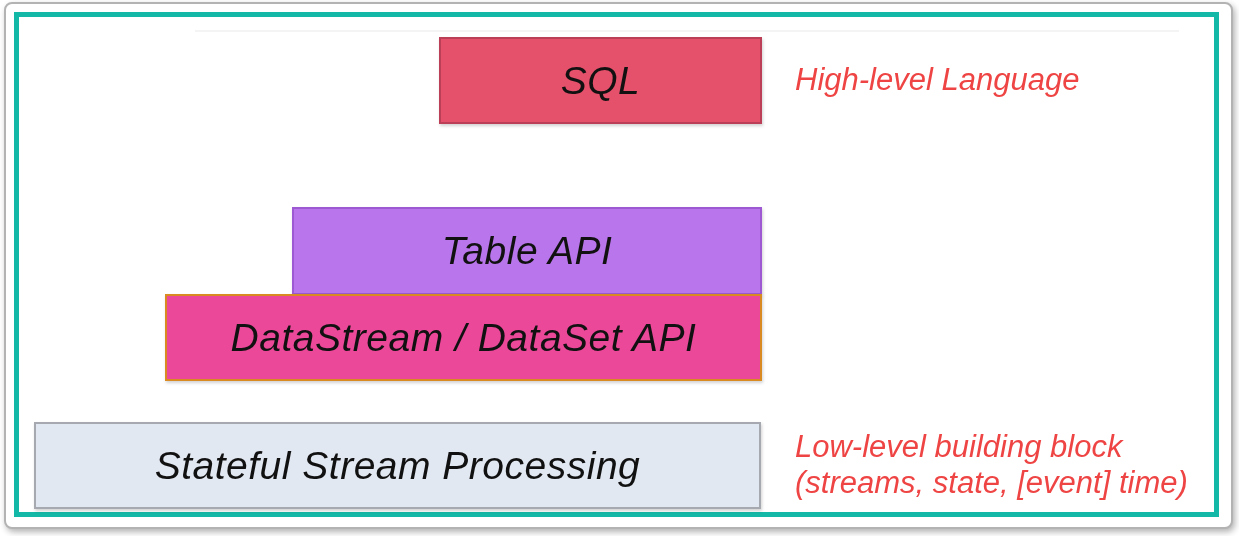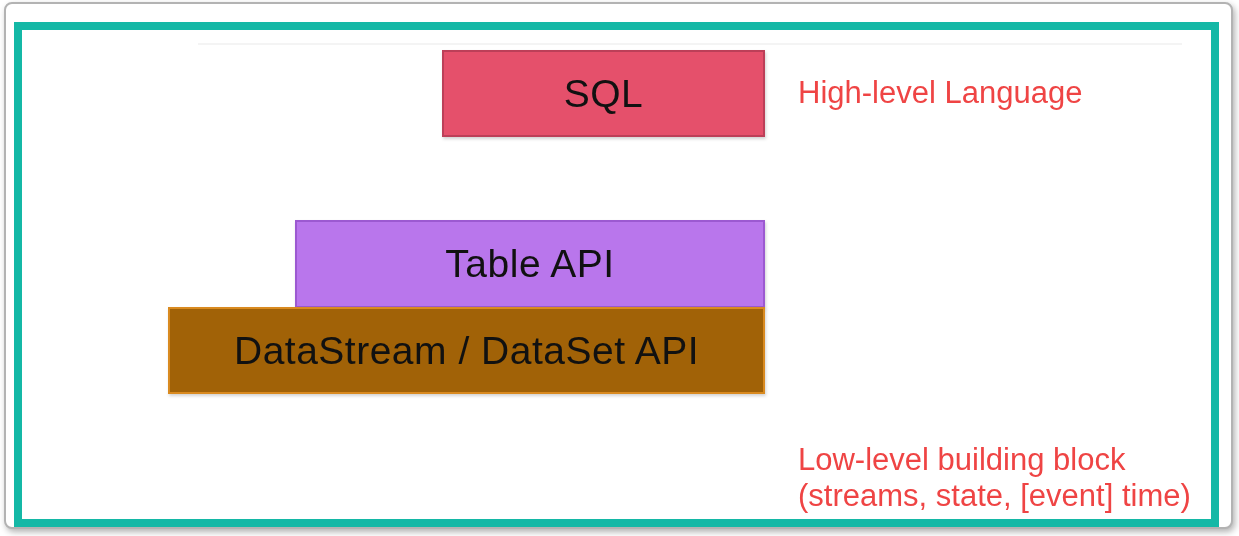--- a/index.html
+++ b/index.html
@@ -13,24 +13,25 @@
     position: absolute;
     left: 4px; top: 2px;
     width: 1229px; height: 527px;
     background: #ffffff;
     border: 2px solid #b3b3b3;
     border-radius: 8px;
     box-shadow: 2px 3px 6px rgba(0,0,0,0.30);
   }
   .canvas {
     position: absolute;
-    left: 8px; top: 18px;
+    left: 8px; top: 8px;
     width: 1205px; height: 505px;
     background: #ffffff;
-    border: 8px solid #14b8a6;
+    border: 5px solid #14b8a6;
+    font-style: italic;
   }
   .artifact-line {
     position: absolute;
     left: 176px; top: 13px;
     width: 984px; height: 2px;
     background: rgba(0,0,0,0.045);
   }
   .layer-box {
     position: absolute;
     display: flex;
@@ -78,23 +79,26 @@
     </div>
     <div class="annotation ann-sql">
       <span>High-level Language</span>
       <span></span>
     </div>
 
     <div class="layer-box box-table" style="background-color: rgb(185, 118, 236); border-color: rgb(156, 89, 209);">
       <span class="layer-label">Table API</span>
     </div>
 
-    <div class="layer-box box-datastream" style="background-color: #a16207; border-color: rgb(217, 138, 32); justify-content: center;">
+    <div class="layer-box box-datastream" style="background-color: #ec4899; border-color: rgb(217, 138, 32); justify-content: center;">
       <span class="layer-label">DataStream / DataSet API</span>
     </div>
 
+    <div class="layer-box box-stateful" style="background-color: rgb(226, 232, 242); border-color: rgb(166, 169, 176);">
+      <span class="layer-label">Stateful Stream Processing</span>
+    </div>
     <div class="annotation ann-stateful">
       <span>Low-level building block</span>
       <span>(streams, state, [event] time)</span>
     </div>
 
   </div>
 </div>
 
 </body></html>

